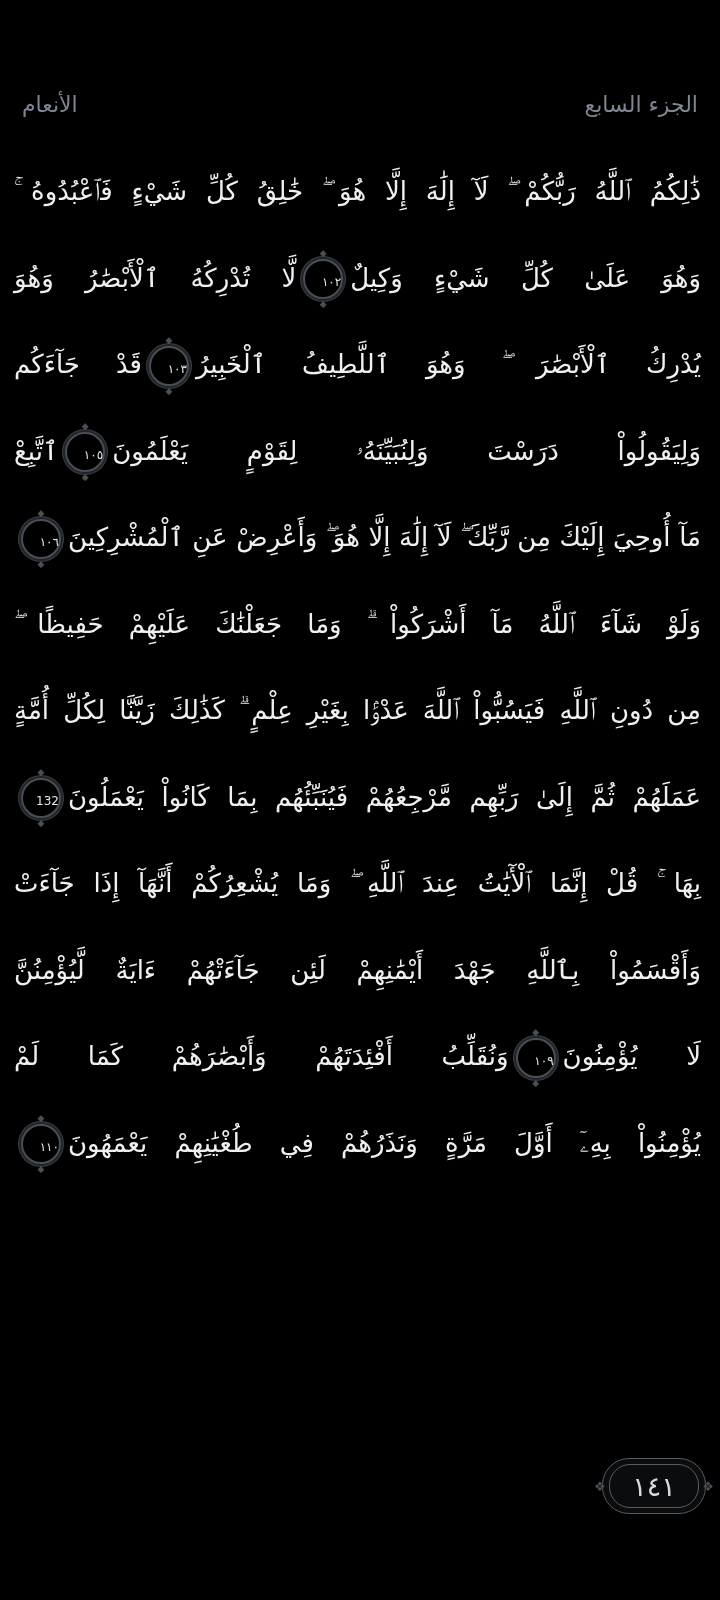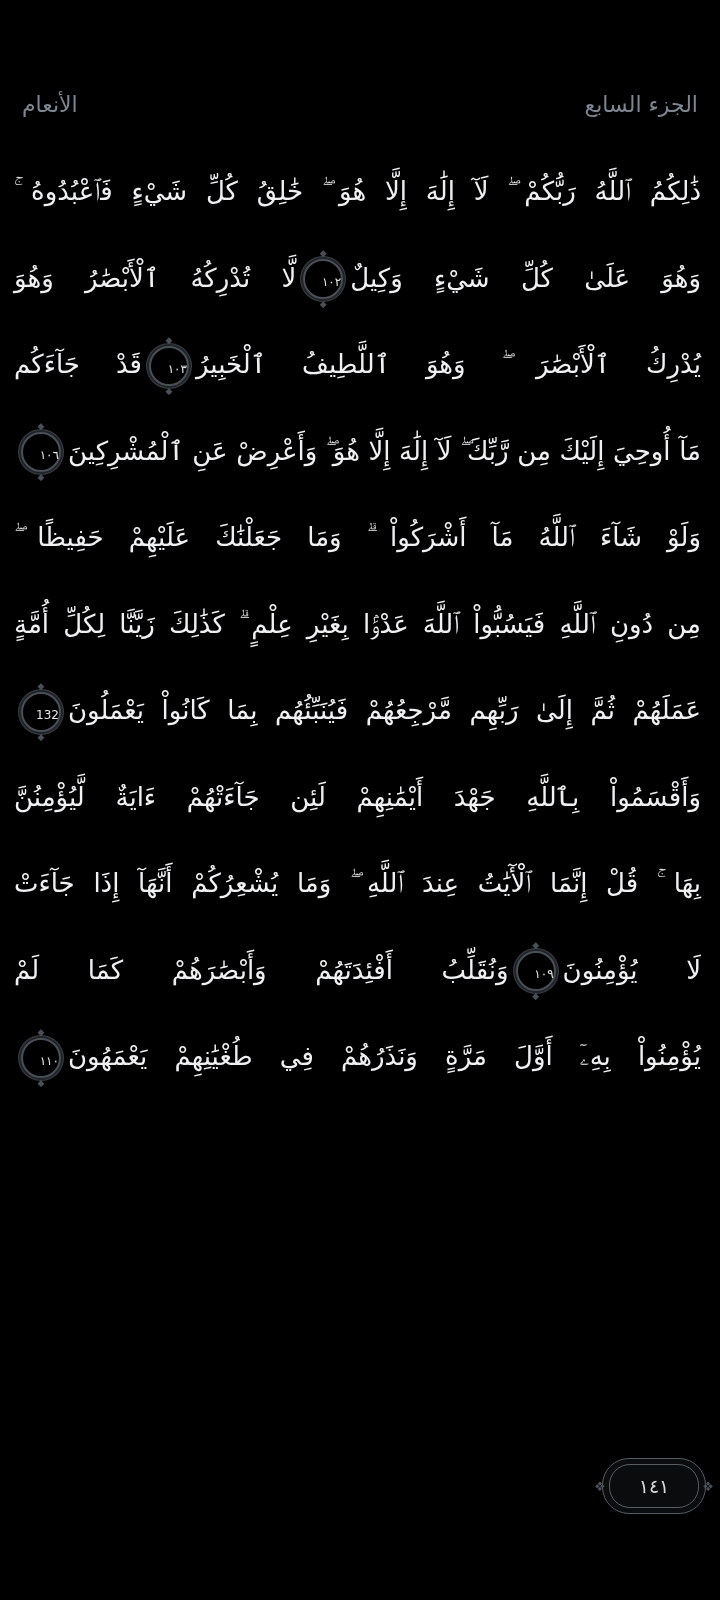--- a/index.html
+++ b/index.html
@@ -105,21 +105,21 @@
     display: flex;
     align-items: center;
     justify-content: center;
     width: 88px;
     height: 42px;
     border: 1.5px solid #565c64;
     border-radius: 21px;
   }
   .page-badge-num {
     color: #d7dadd;
-    font-size: 19px;
+    font-size: 27px;
     line-height: 1;
   }
   .badge-ornament {
     position: absolute;
     top: 50%;
     transform: translateY(-50%);
     color: #4c525a;
     font-size: 13px;
     line-height: 13px;
   }
@@ -133,26 +133,27 @@
 
   <header class="page-header">
     <span>الجزء السابع</span>
     <span>الأنعام</span>
   </header>
 
   <main class="mushaf-page" id="mushaf-lines">
       <div class="line"><span class="txt">ذَٰلِكُمُ ٱللَّهُ رَبُّكُمْ ۖ لَآ إِلَٰهَ إِلَّا هُوَ ۖ خَٰلِقُ كُلِّ شَيْءٍ فَٱعْبُدُوهُ ۚ</span></div>
       <div class="line"><span class="txt">وَهُوَ عَلَىٰ كُلِّ شَيْءٍ وَكِيلٌ</span><span class="ayah-marker"><span class="ayah-num">١٠٢</span></span><span class="txt">لَّا تُدْرِكُهُ ٱلْأَبْصَٰرُ وَهُوَ</span></div>
       <div class="line"><span class="txt">يُدْرِكُ ٱلْأَبْصَٰرَ ۖ وَهُوَ ٱللَّطِيفُ ٱلْخَبِيرُ</span><span class="ayah-marker"><span class="ayah-num">١٠٣</span></span><span class="txt">قَدْ جَآءَكُم</span></div>
+      <div class="line"><span class="txt">وَلِيَقُولُواْ دَرَسْتَ وَلِنُبَيِّنَهُۥ لِقَوْمٍ يَعْلَمُونَ</span><span class="ayah-marker"><span class="ayah-num">١٠٥</span></span><span class="txt">ٱتَّبِعْ</span></div>
       <div class="line"><span class="txt">مَآ أُوحِيَ إِلَيْكَ مِن رَّبِّكَ ۖ لَآ إِلَٰهَ إِلَّا هُوَ ۖ وَأَعْرِضْ عَنِ ٱلْمُشْرِكِينَ</span><span class="ayah-marker"><span class="ayah-num">١٠٦</span></span></div>
       <div class="line"><span class="txt">وَلَوْ شَآءَ ٱللَّهُ مَآ أَشْرَكُواْ ۗ وَمَا جَعَلْنَٰكَ عَلَيْهِمْ حَفِيظًا ۖ</span></div>
       <div class="line"><span class="txt">مِن دُونِ ٱللَّهِ فَيَسُبُّواْ ٱللَّهَ عَدْوَۢا بِغَيْرِ عِلْمٍ ۗ كَذَٰلِكَ زَيَّنَّا لِكُلِّ أُمَّةٍ</span></div>
       <div class="line"><span class="txt">عَمَلَهُمْ ثُمَّ إِلَىٰ رَبِّهِم مَّرْجِعُهُمْ فَيُنَبِّئُهُم بِمَا كَانُواْ يَعْمَلُونَ</span><span class="ayah-marker"><span class="ayah-num">132</span></span></div>
+      <div class="line"><span class="txt">بِهَا ۚ قُلْ إِنَّمَا ٱلْأٓيَٰتُ عِندَ ٱللَّهِ ۖ وَمَا يُشْعِرُكُمْ أَنَّهَآ إِذَا جَآءَتْ</span></div>
       <div class="line"><span class="txt">وَأَقْسَمُواْ بِٱللَّهِ جَهْدَ أَيْمَٰنِهِمْ لَئِن جَآءَتْهُمْ ءَايَةٌ لَّيُؤْمِنُنَّ</span></div>
-      <div class="line"><span class="txt">بِهَا ۚ قُلْ إِنَّمَا ٱلْأٓيَٰتُ عِندَ ٱللَّهِ ۖ وَمَا يُشْعِرُكُمْ أَنَّهَآ إِذَا جَآءَتْ</span></div>
       <div class="line"><span class="txt">لَا يُؤْمِنُونَ</span><span class="ayah-marker"><span class="ayah-num">١٠٩</span></span><span class="txt">وَنُقَلِّبُ أَفْئِدَتَهُمْ وَأَبْصَٰرَهُمْ كَمَا لَمْ</span></div>
       <div class="line"><span class="txt">يُؤْمِنُواْ بِهِۦٓ أَوَّلَ مَرَّةٍ وَنَذَرُهُمْ فِي طُغْيَٰنِهِمْ يَعْمَهُونَ</span><span class="ayah-marker"><span class="ayah-num">١١٠</span></span></div>
     </main>
 
   <footer class="page-footer">
     <div class="page-badge">
       <span class="badge-ornament left">❖</span>
       <div class="page-badge-inner">
         <span class="page-badge-num">١٤١</span>
       </div>

